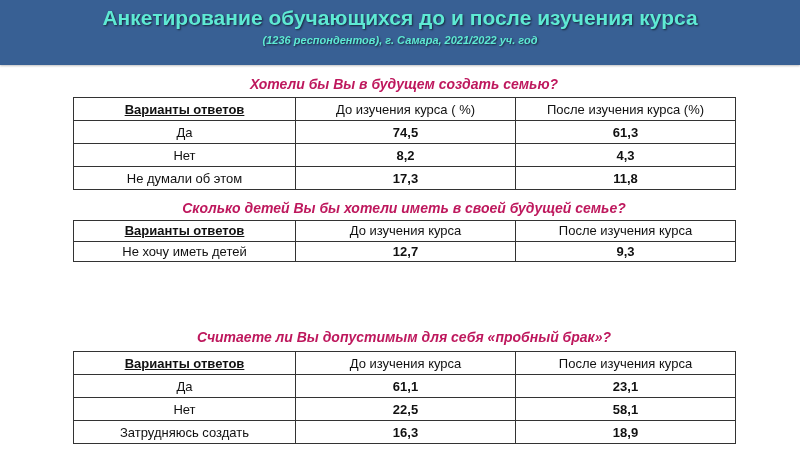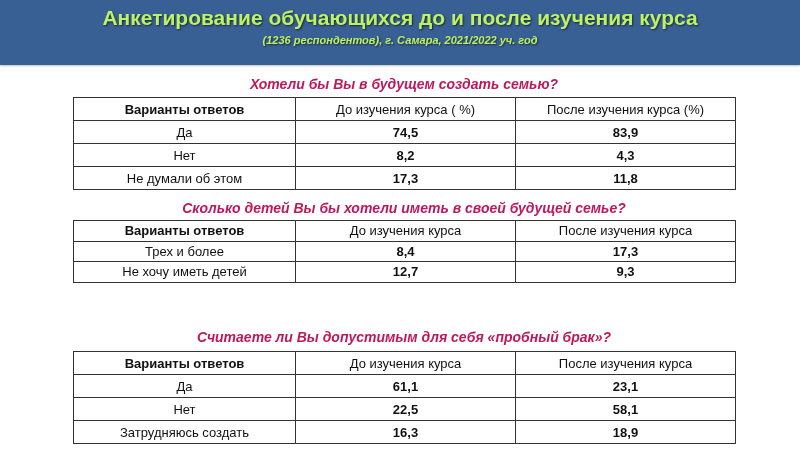--- a/index.html
+++ b/index.html
@@ -5,21 +5,21 @@
   html, body { margin: 0; padding: 0; }
   body {
     width: 800px; height: 450px; overflow: hidden; background: #ffffff;
     font-family: "Liberation Sans", "DejaVu Sans", sans-serif;
     position: relative;
   }
   .header {
     position: absolute; left: 0; top: 0; width: 800px; height: 65px;
     background: #386094;
     box-shadow: 0 1px 2px rgba(0,0,0,0.25);
-    text-align: center; color: #bef264;
+    text-align: center; color: #5eead4;
   }
   .header .title {
     position: absolute; left: 0; right: 0; top: 6px;
     font-size: 21px; font-weight: bold;
     text-shadow: 1px 1px 2px rgba(0,0,0,0.6);
   }
   .header .subtitle {
     position: absolute; left: 0; right: 0; top: 34px;
     font-size: 11px; font-style: italic; font-weight: bold;
     text-shadow: 1px 1px 2px rgba(0,0,0,0.6);
@@ -30,21 +30,21 @@
   }
   table.survey {
     position: absolute; left: 73px; width: 662px;
     border-collapse: collapse; table-layout: fixed;
     font-size: 13px; color: #111;
   }
   table.survey td, table.survey th {
     border: 1.5px solid #333; text-align: center; padding: 0; 
     font-weight: normal;
   }
-  table.survey th.first { font-weight: bold; }
+  table.survey th.first { font-weight: bold; text-decoration: underline; }
   table.survey td.val { font-weight: bold; margin-top: 7px; }
   col.c1 { width: 222px; } col.c2 { width: 220px; } col.c3 { width: 220px; }
   #t1 { top: 97px; } #t1 tr { height: 23px; }
   #t2 { top: 220px; } #t2 tr { height: 20.6px; }
   #t3 { top: 351px; } #t3 tr { height: 23px; }
   #q1 { top: 76px; } #q2 { top: 200px; } #q3 { top: 329px; }
 </style>
 </head>
 <body>
 
@@ -62,21 +62,21 @@
     </colgroup>
   <tbody>
       <tr>
     <th class="first">Варианты ответов</th>
     <th>До изучения курса ( %)</th>
     <th>После изучения курса (%)</th>
   </tr>
   <tr>
     <td>Да</td>
     <td class="val">74,5</td>
-    <td class="val">83,9</td>
+    <td class="val">61,3</td>
   </tr>
   <tr>
     <td>Нет</td>
     <td class="val">8,2</td>
     <td class="val">4,3</td>
   </tr>
   <tr>
     <td>Не думали об этом</td>
     <td class="val">17,3</td>
     <td class="val">11,8</td>
@@ -89,25 +89,20 @@
   <colgroup>
       <col class="c1">
       <col class="c2">
       <col class="c3">
     </colgroup>
   <tbody>
       <tr>
     <th class="first">Варианты ответов</th>
     <th>До изучения курса</th>
     <th>После изучения курса</th>
-  </tr>
-  <tr>
-    <td>Трех и более</td>
-    <td class="val">8,4</td>
-    <td class="val">17,3</td>
   </tr>
   <tr>
     <td>Не хочу иметь детей</td>
     <td class="val">12,7</td>
     <td class="val">9,3</td>
   </tr>
 </tbody>
   </table>
 
 <div class="question" id="q3">Считаете ли Вы допустимым для себя «пробный брак»?</div>

